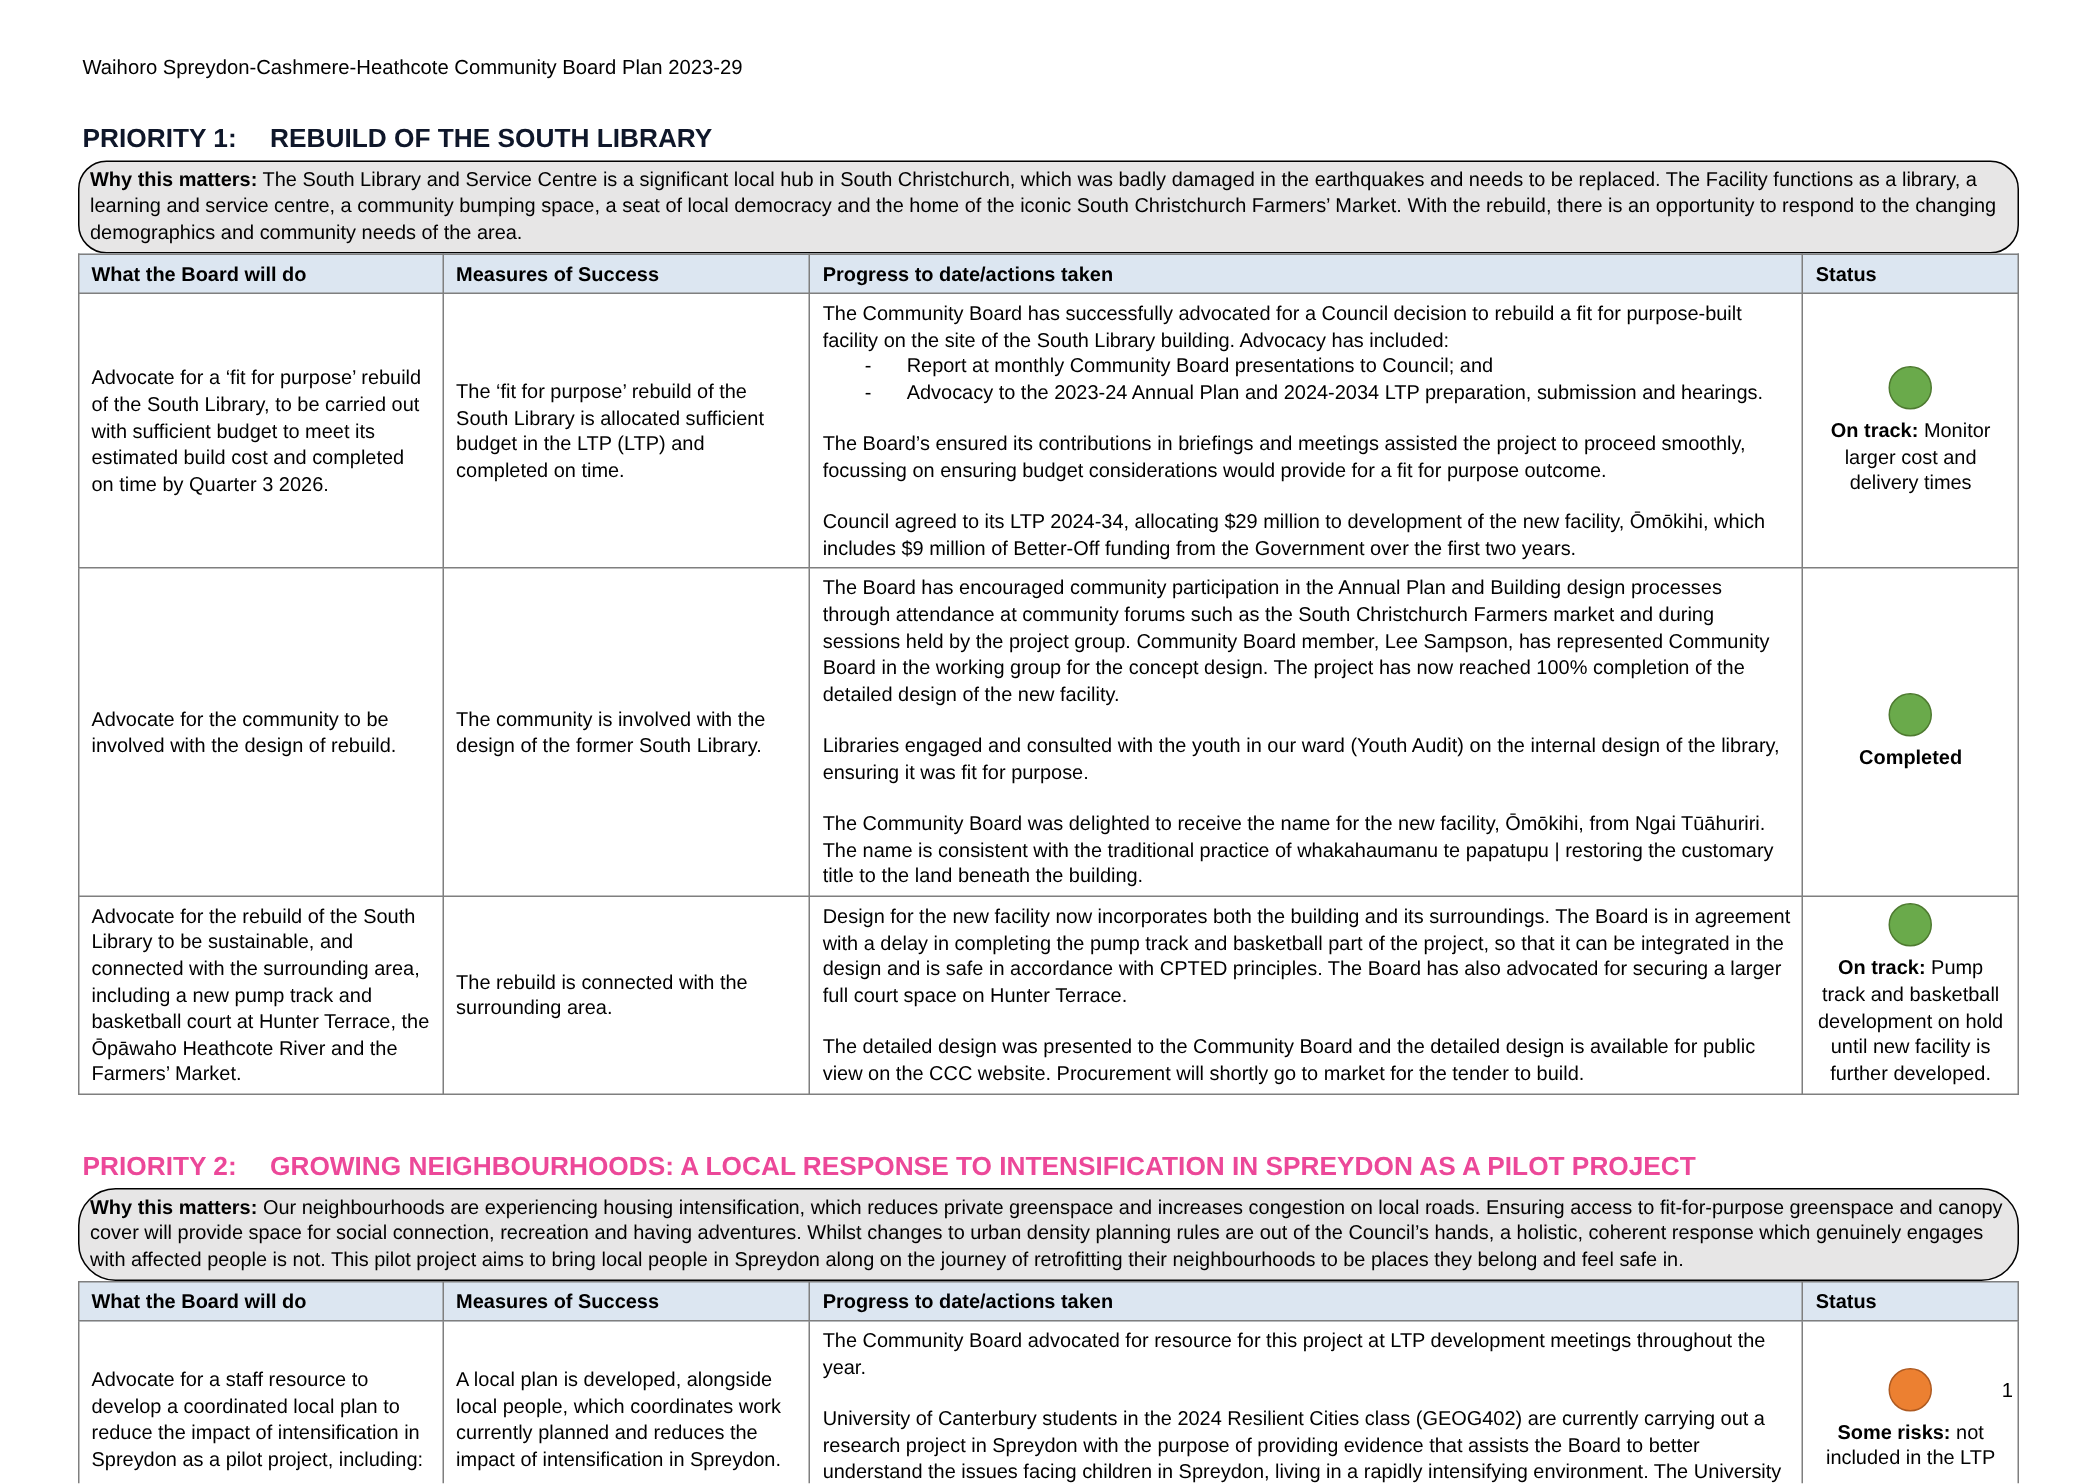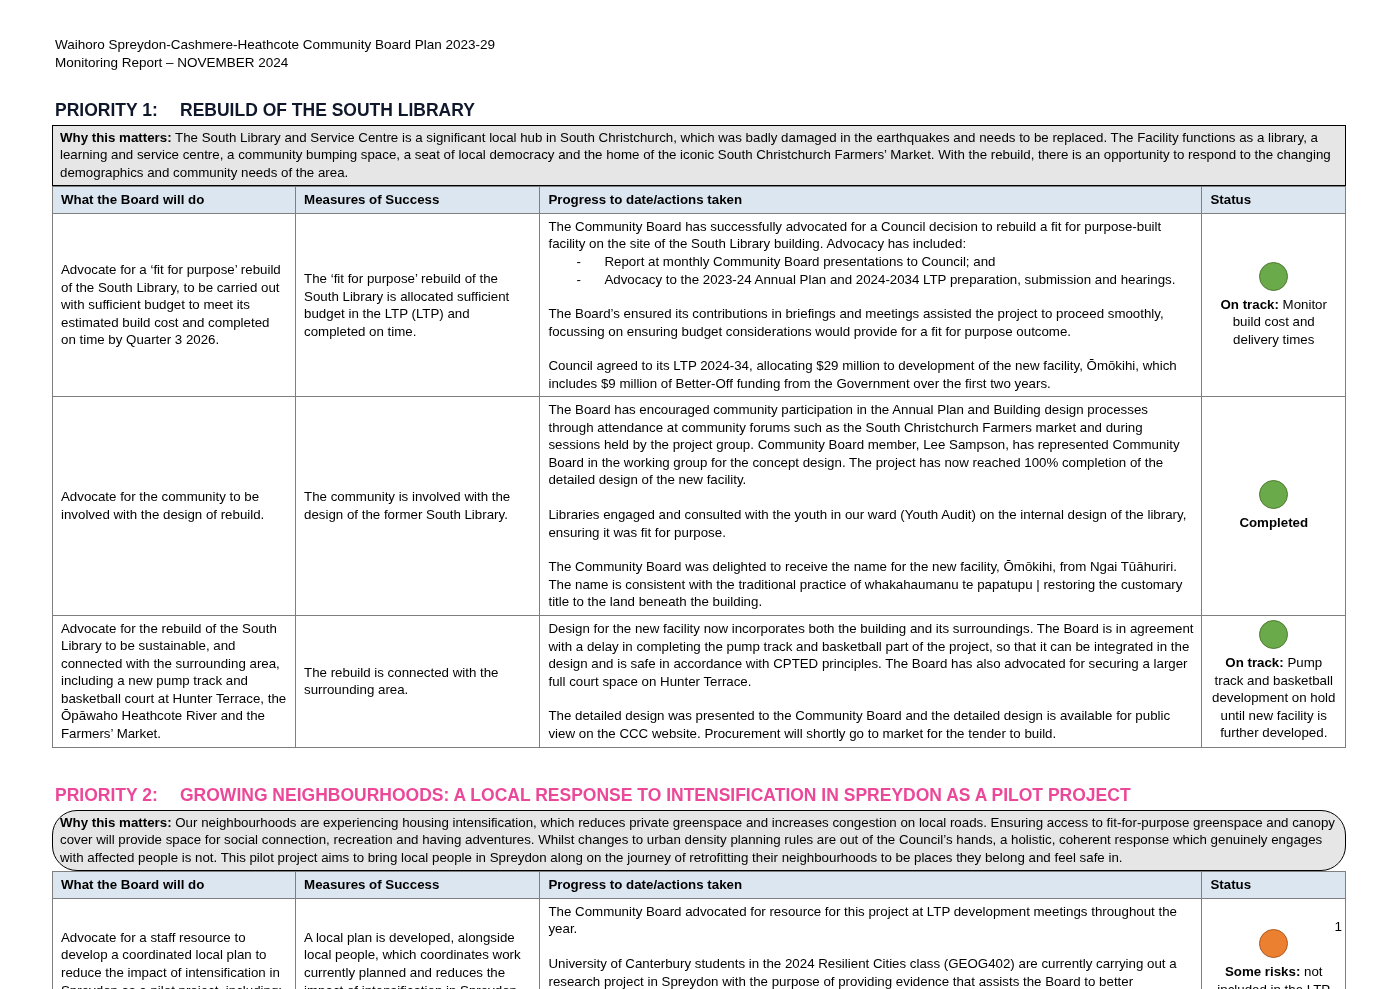--- a/index.html
+++ b/index.html
@@ -89,29 +89,28 @@
   }
 </style>
 </head>
 <body>
 
 <div class="page">
   <div class="content">
 
     <div class="doc-header">
       <div>Waihoro Spreydon-Cashmere-Heathcote Community Board Plan 2023-29</div>
-      <div>Monitoring Report – NOVEMBER 2024</div>
     </div>
 
     <div class="priority-heading" style="color: #0f172a;">
       <span class="p-label">PRIORITY 1:</span>
       <span>REBUILD OF THE SOUTH LIBRARY</span>
     </div>
 
-    <div class="why-box" style="background-color: rgb(231, 230, 230);">
+    <div class="why-box" style="background-color: rgb(231, 230, 230); border-radius: 19px;">
       <b>Why this matters:</b><span> The South Library and Service Centre is a significant local hub in South Christchurch, which was badly damaged in the earthquakes and needs to be replaced. The Facility functions as a library, a learning and service centre, a community bumping space, a seat of local democracy and the home of the iconic South Christchurch Farmers’ Market. With the rebuild, there is an opportunity to respond to the changing demographics and community needs of the area.</span>
     </div>
 
     <table class="board-table">
       <thead>
         <tr style="background-color: rgb(220, 230, 241);">
           <th class="col-what">What the Board will do</th>
           <th class="col-meas">Measures of Success</th>
           <th class="col-prog">Progress to date/actions taken</th>
           <th class="col-status">Status</th>
@@ -129,21 +128,21 @@
           <td class="col-prog">
             <div>The Community Board has successfully advocated for a Council decision to rebuild a fit for purpose-built facility on the site of the South Library building. Advocacy has included:</div>
             <div class="bullet">Report at monthly Community Board presentations to Council; and</div>
             <div class="bullet">Advocacy to the 2023-24 Annual Plan and 2024-2034 LTP preparation, submission and hearings.</div>
             <div class="para-gap">The Board’s ensured its contributions in briefings and meetings assisted the project to proceed smoothly, focussing on ensuring budget considerations would provide for a fit for purpose outcome.</div>
             <div class="para-gap">Council agreed to its LTP 2024-34, allocating $29 million to development of the new facility, Ōmōkihi, which includes $9 million of Better-Off funding from the Government over the first two years.</div>
           </td>
           <td class="col-status">
             <div class="status-wrap">
               <span class="status-dot" style="background-color: rgb(106, 170, 75); border-color: rgb(78, 122, 48);"></span>
-              <div class="status-text"><b>On track:</b><span> Monitor build cost and delivery times</span></div>
+              <div class="status-text"><b>On track:</b><span> Monitor larger cost and delivery times</span></div>
             </div>
           </td>
         </tr>
 
         <tr style="height:178px;">
           <td class="col-what">
             <div>Advocate for the community to be involved with the design of rebuild.</div>
           </td>
           <td class="col-meas">
             <div>The community is involved with the design of the former South Library.</div>

